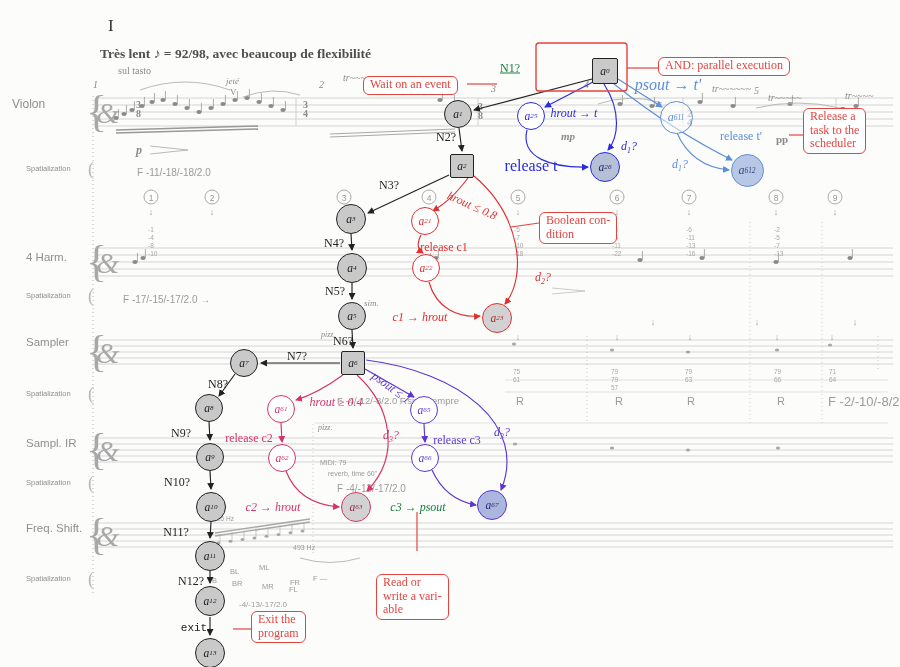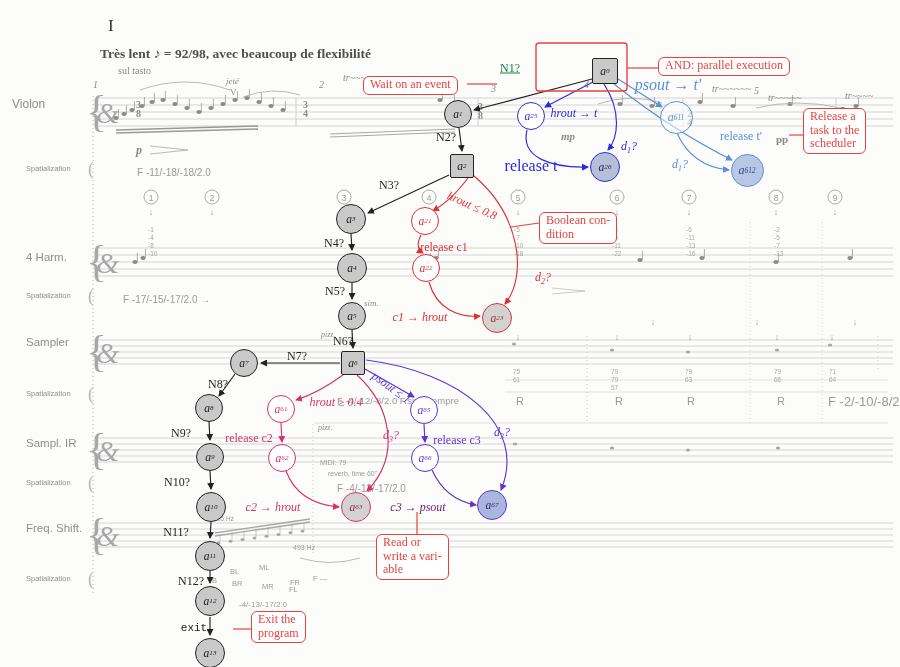--- a/index.html
+++ b/index.html
@@ -398,20 +398,20 @@
     <div class="lbl" style="left: 444px; top: 247px; font-size: 12px; color: rgb(224, 48, 48); transform: translate(-50%, -50%) rotate(0deg);">release c1</div>
     <div class="lbl" style="left: 523px; top: 278px; font-size: 12px; color: rgb(224, 48, 48); transform: translate(-50%, -50%) rotate(0deg); margin-left: 20px;"><i>d<sub>2</sub>?</i></div>
     <div class="lbl" style="left: 420px; top: 317px; font-size: 12px; color: rgb(224, 48, 48); transform: translate(-50%, -50%) rotate(0deg);"><i>c1 → hrout</i></div>
     <div class="lbl" style="left: 336px; top: 402px; font-size: 12px; color: rgb(214, 51, 108); transform: translate(-50%, -50%) rotate(0deg);"><i>hrout ≥ 0.4</i></div>
     <div class="lbl" style="left: 249px; top: 438px; font-size: 12px; color: rgb(214, 51, 108); transform: translate(-50%, -50%) rotate(0deg);">release c2</div>
     <div class="lbl" style="left: 391px; top: 436px; font-size: 12px; color: rgb(214, 51, 108); transform: translate(-50%, -50%) rotate(0deg);"><i>d<sub>3</sub>?</i></div>
     <div class="lbl" style="left: 273px; top: 507px; font-size: 12px; color: rgb(214, 51, 108); transform: translate(-50%, -50%) rotate(0deg);"><i>c2 → hrout</i></div>
     <div class="lbl" style="left: 391px; top: 388px; font-size: 12px; color: rgb(93, 53, 207); transform: translate(-50%, -50%) rotate(37deg);"><i>psout ≤ 1</i></div>
     <div class="lbl" style="left: 457px; top: 440px; font-size: 12px; color: rgb(93, 53, 207); transform: translate(-50%, -50%) rotate(0deg);">release c3</div>
     <div class="lbl" style="left: 502px; top: 433px; font-size: 12px; color: rgb(93, 53, 207); transform: translate(-50%, -50%) rotate(0deg);"><i>d<sub>3</sub>?</i></div>
-    <div class="lbl" style="left: 418px; top: 507px; font-size: 12px; color: #701a75; transform: translate(-50%, -50%) rotate(0deg);"><i>c3 → psout</i></div>
+    <div class="lbl" style="left: 418px; top: 507px; font-size: 12px; color: #15803d; transform: translate(-50%, -50%) rotate(0deg);"><i>c3 → psout</i></div>
     <div class="annbox" style="left: 363px; top: 76px;">Wait on an event</div>
     <div class="annbox" style="left: 658px; top: 57px;">AND: parallel execution</div>
     <div class="annbox" style="left: 803px; top: 108px;">Release a<br>task to the<br>scheduler</div>
     <div class="annbox" style="left: 539px; top: 212px;">Boolean con-<br>dition</div>
-    <div class="annbox" style="left: 376px; top: 534px;">Read or<br>write a vari-<br>able</div>
+    <div class="annbox" style="left: 376px; top: 574px;">Read or<br>write a vari-<br>able</div>
     <div class="annbox" style="left: 251px; top: 611px;">Exit the<br>program</div>
   </div>
 
 </body></html>

